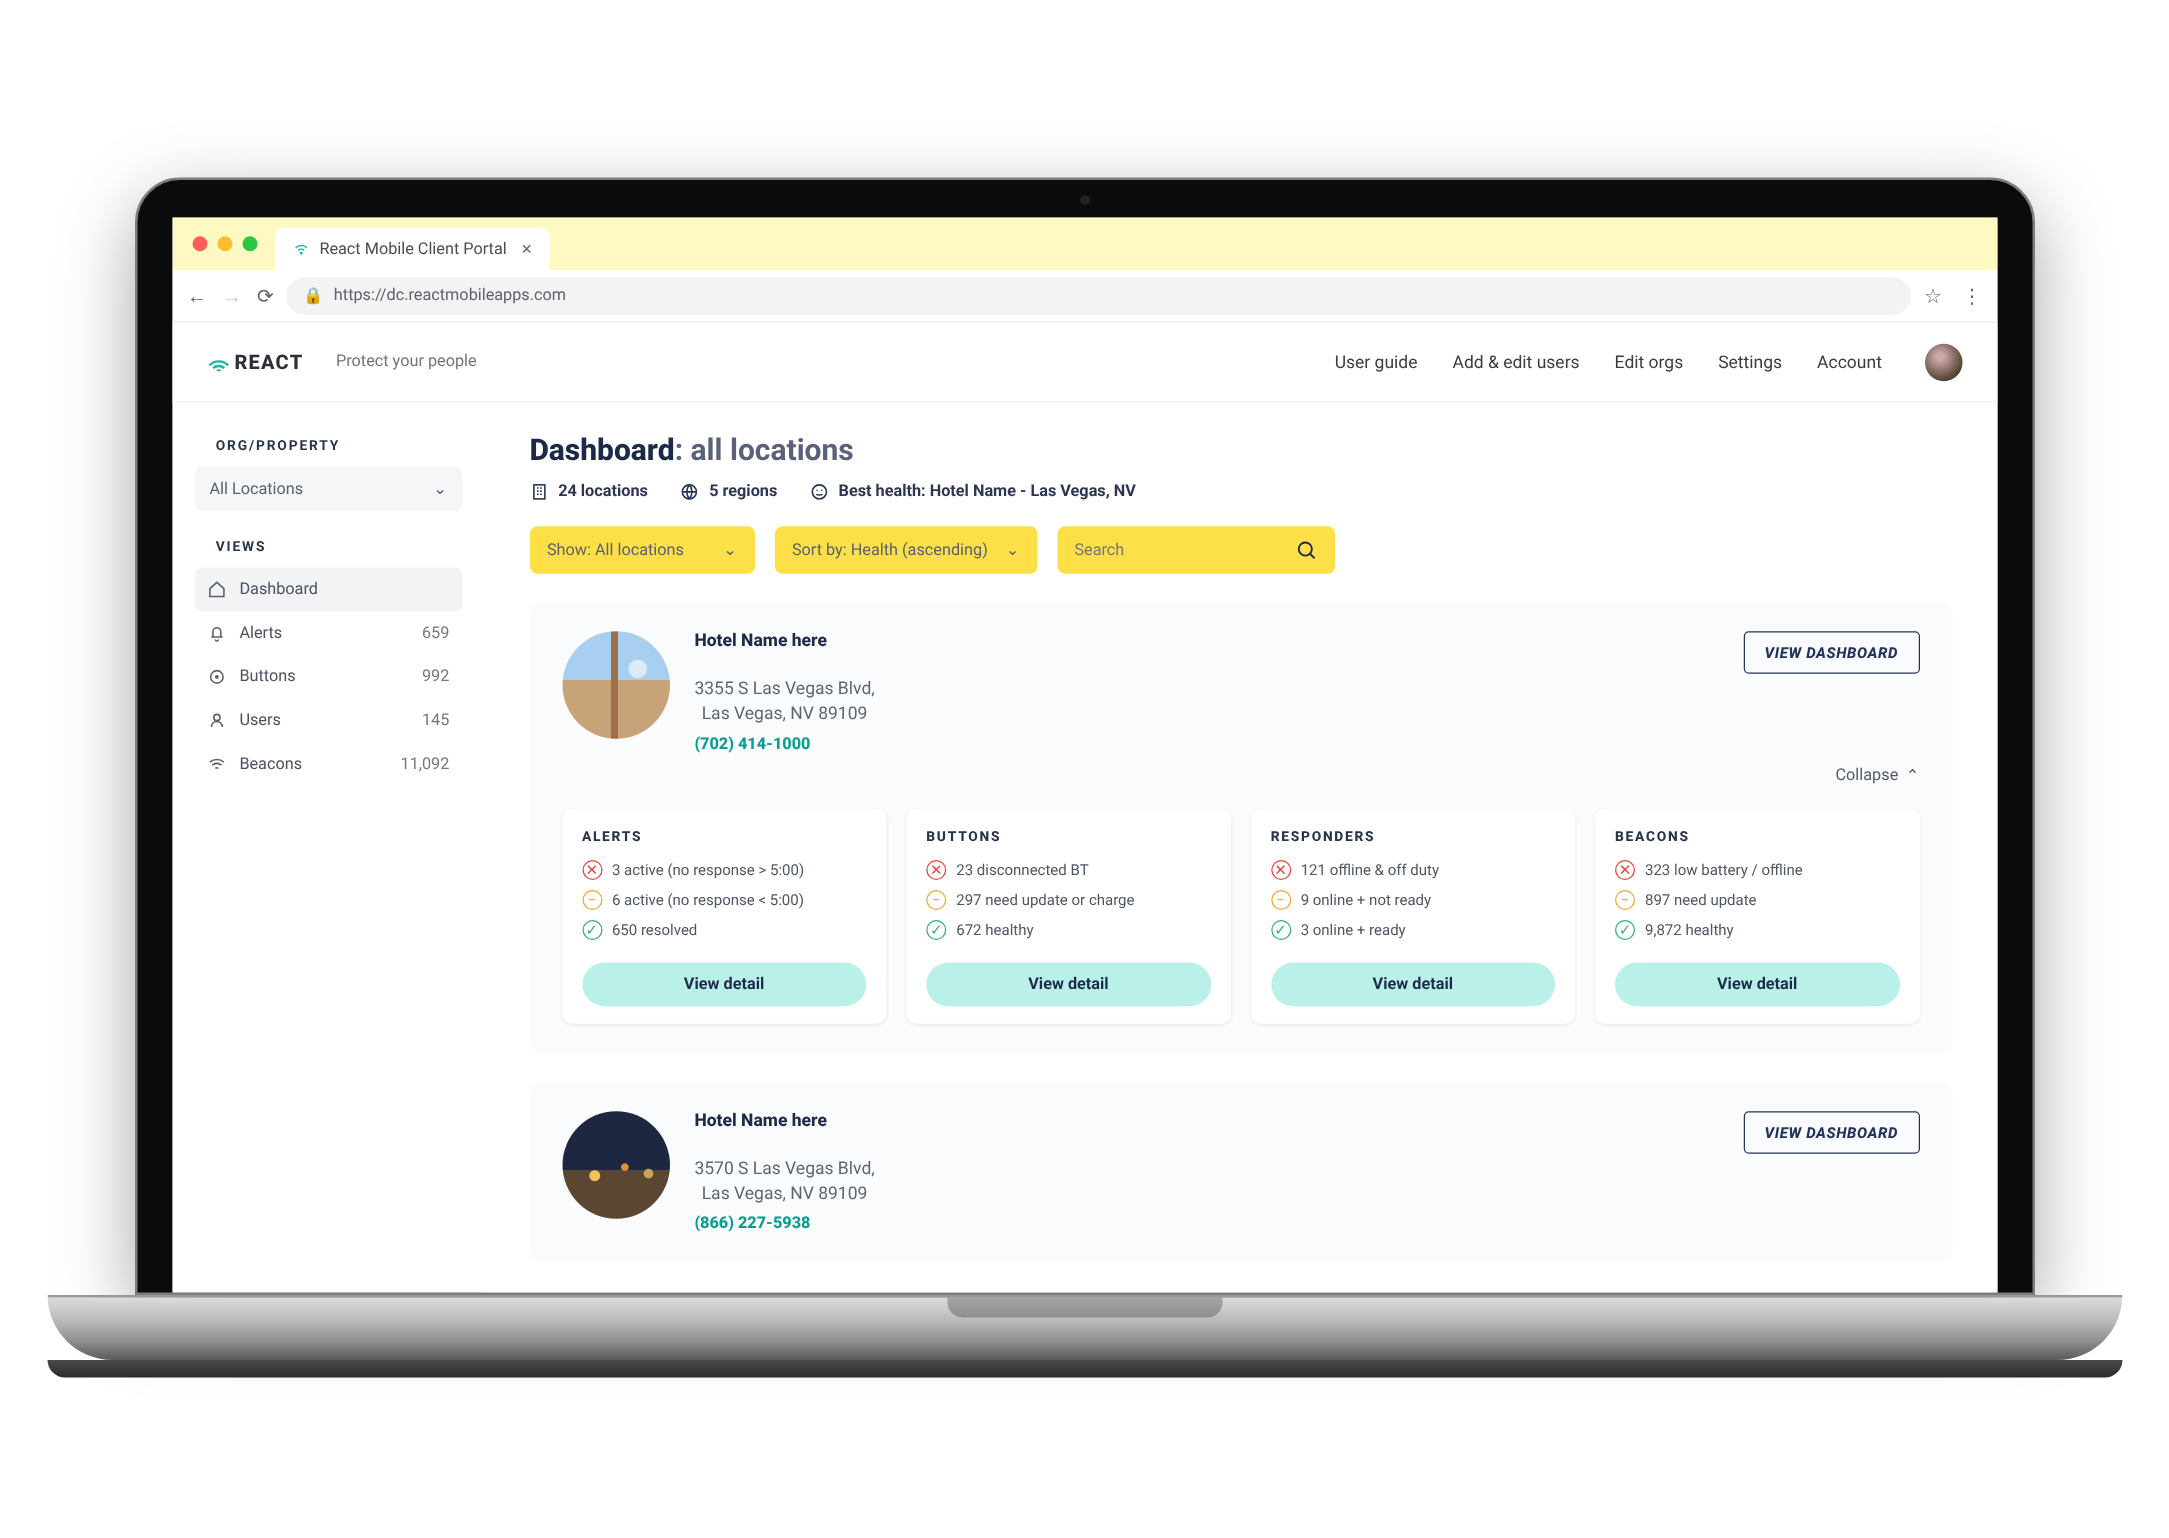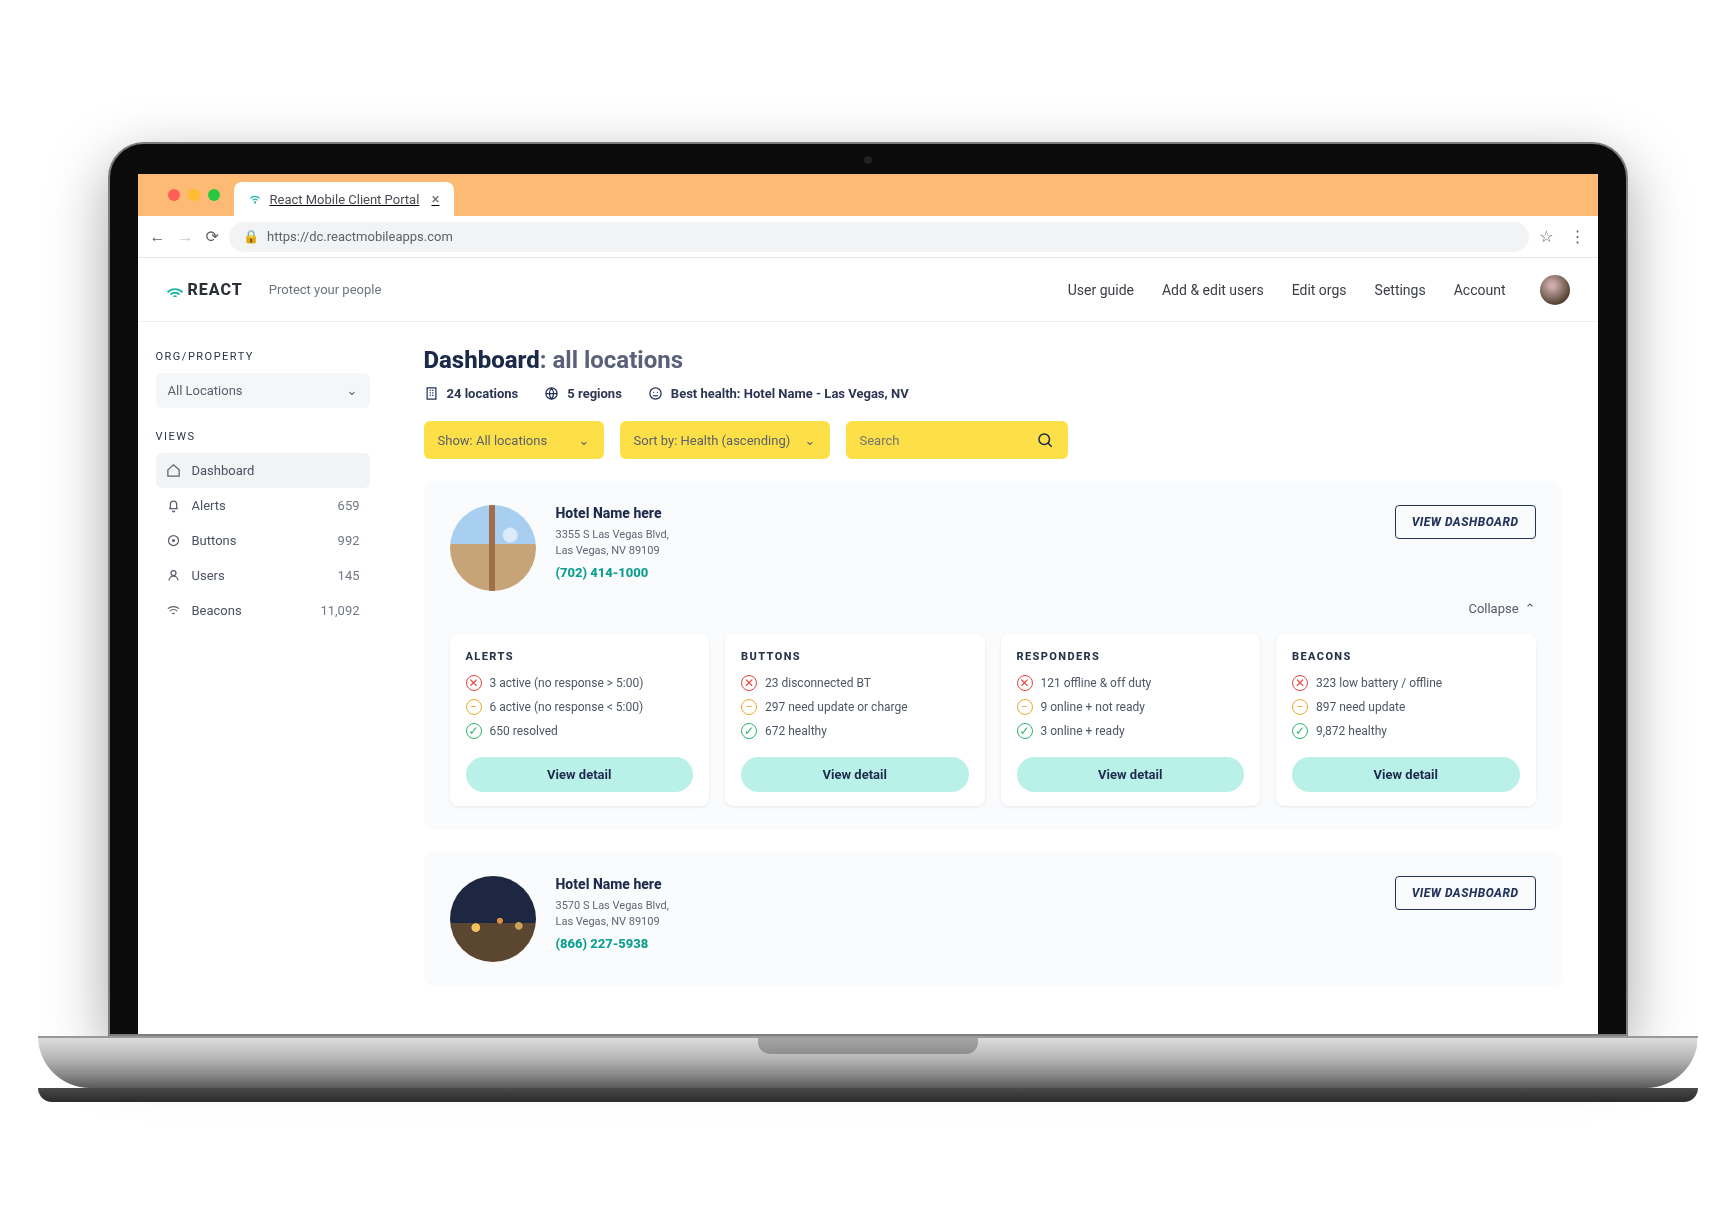--- a/index.html
+++ b/index.html
@@ -29,21 +29,21 @@
   .notch {
     width: 220px; height: 16px; background: rgba(0,0,0,.25); border-radius: 0 0 12px 12px;
     position:absolute; left:50%; transform:translateX(-50%); top:0;
   }
   .foot {
     position:absolute; bottom:-14px; width:100%; height:14px;
     background: linear-gradient(#4a4a4a,#2b2b2b); border-radius: 0 0 40px 40px; left:0;
   }
 
   
-  .tabstrip { height: 42px; background:#fdba74; display:flex; align-items:flex-end; padding:0 24px;text-decoration:underline; }
+  .tabstrip { height: 42px; background:#fef9c3; display:flex; align-items:flex-end; padding:0 10px; }
   .traffic { display:flex; gap:8px; align-self:center; margin:0 14px 0 6px;}
   .tl { width:12px;height:12px;border-radius:50%; }
   .tl.red{background:#ff5f57}.tl.yellow{background:#febc2e}.tl.green{background:#28c840}
   .tab {
     background:#fff; height:34px; border-radius:8px 8px 0 0; display:flex;align-items:center; gap:8px;
     padding:0 14px; font-size:13px; color:#4a4d55; min-width:220px;
   }
   .tab .close{ margin-left:auto; color:#6e6e6e; font-size:15px;}
   .toolbar{ height:42px; background:#fff; display:flex;align-items:center; padding:0 12px; gap:10px; border-bottom:1px solid #e3e5e9;}
   .navicons{display:flex;gap:12px;color:#5f6368;}
@@ -61,21 +61,21 @@
   }
   .logo{ display:flex; align-items:center; gap:4px; font-weight:800; color:#2c2f36; letter-spacing:1px;}
   .logo .arc{ color:#1fb5a9;}
   .tagline{ color:#6e7480; font-size:13px; margin-left:6px;}
   .nav{ margin-left:auto; display:flex; gap:28px; color:#3a3d46; font-size:14px;padding-left:24px;}
   .nav span{cursor:pointer;}
   .avatar{ width:30px;height:30px;border-radius:50%; background: radial-gradient(circle at 40% 35%, #caa 10%, #543 70%); margin-left:14px;}
 
   .columns{ flex:1; display:flex; overflow:hidden;}
   .sidebar{ width:250px; padding:22px 18px; font-size:13px; color:#3a3d46;}
-  .side-h{ font-size:11px; letter-spacing:1.5px; color:#273449; font-weight:400; margin:6px 0 10px;}
+  .side-h{ font-size:11px; letter-spacing:1.5px; color:#273449; font-weight:700; margin:6px 17px 10px;}
   .prop-sel{ background:#f5f6f8; border-radius:6px; padding:10px 12px; display:flex; align-items:center; color:#5b616d; font-size:13px;}
   .chev{ margin-left:auto; }
   .vlist{ margin-top:10px;}
   .vitem{ display:flex; align-items:center; gap:10px; padding:10px 10px; border-radius:6px; color:#4b5160;}
   .vitem .ic{ width:16px; display:flex; justify-content:center;}
   .vitem.active{ background:#f2f3f5;}
   .vitem .count{ margin-left:auto; color:#717784; font-variant-numeric:tabular-nums;}
   svg{display:block}
 
   .main{ flex:1; padding:24px 36px; overflow:auto; background:#fff;}
@@ -98,21 +98,21 @@
   .thumb.day{ background: linear-gradient(#a8cef0 45%, #c6a478 45%);}
   .thumb.day::after{content:""; position:absolute; inset:0; background:
      linear-gradient( to right, rgba(0,0,0,0) 0 45%, #9f6e4a 45% 52%, rgba(0,0,0,0) 52% ),
      radial-gradient(circle at 70% 35%, rgba(255,255,255,.6) 0 8%, transparent 10%);}
   .thumb.night{ background: linear-gradient(#1e2742 55%, #5b4632 55%);}
   .thumb.night::after{content:"";position:absolute;inset:0;background:
      radial-gradient(circle at 30% 60%, #f3c15b 0 5%, transparent 6%),
      radial-gradient(circle at 58% 52%, #e08f3c 0 4%, transparent 5%),
      radial-gradient(circle at 80% 58%, #caa35a 0 4%, transparent 5%);}
   .hname{ font-size:14px; font-weight:800; color:#1f2b4c;}
-  .addr{ font-size:11px; color:#5e6573; margin-top:6px; line-height:1.45;}
+  .addr{ font-size:14px; color:#5e6573; margin-top:20px; line-height:1.45;text-align:center;}
   .phone{ font-size:13px; font-weight:800; color:#0a9e91; margin-top:6px;}
   .dashbtn{ margin-left:auto; border:1.5px solid #24345c; color:#24345c; font-weight:800; font-size:12px; letter-spacing:.5px;
     padding:9px 16px; border-radius:4px; background:none; cursor:pointer;font-style:italic;}
   .collapse{ margin-left:auto; color:#535967; font-size:13px; display:flex; gap:6px; align-items:center; margin-top:10px;}
   .panels{ display:flex; gap:16px; margin-top:18px;}
   .panel{ flex:1; background:#fff; border-radius:8px; padding:16px 16px 14px; box-shadow:0 1px 3px rgba(100,110,130,.12);}
   .panel h3{ font-size:11px; letter-spacing:1.4px; color:#273449; font-weight:800; margin-bottom:12px;}
   .stat{ display:flex; align-items:center; gap:8px; font-size:12px; color:#4f5664; margin:8px 0;}
   .badge{ width:16px;height:16px;border-radius:50%; border:1.6px solid; display:flex;align-items:center;justify-content:center; flex:none;}
   .badge.red{ border-color:#e6453f; color:#e6453f;}

